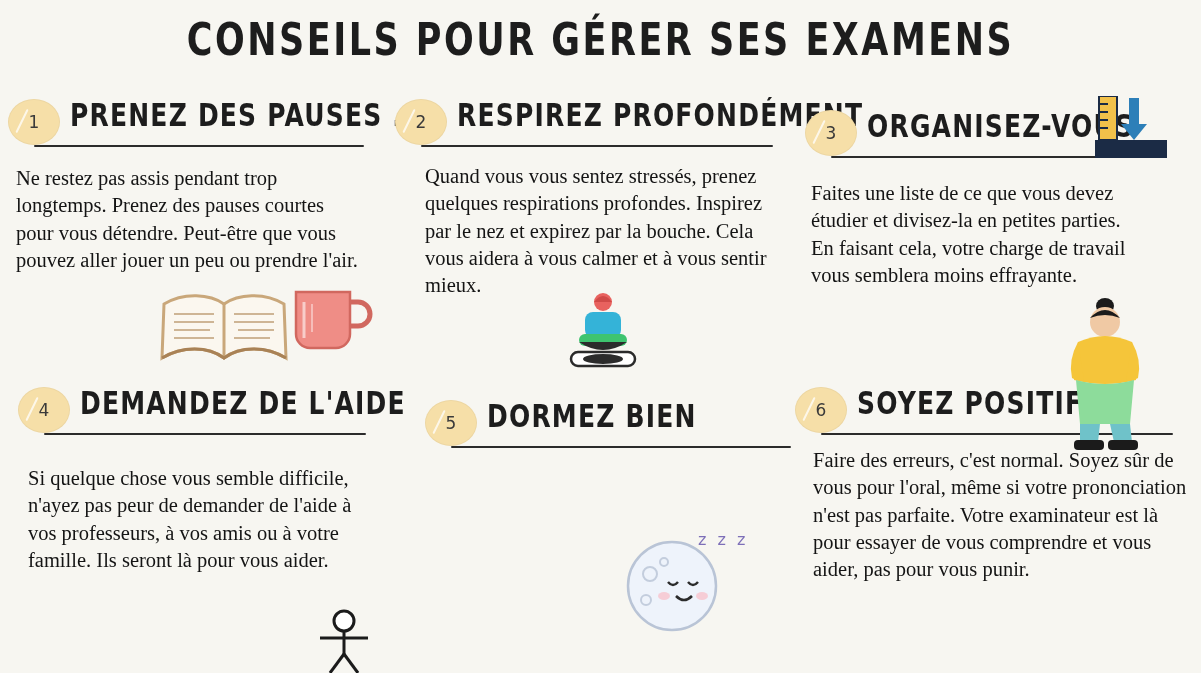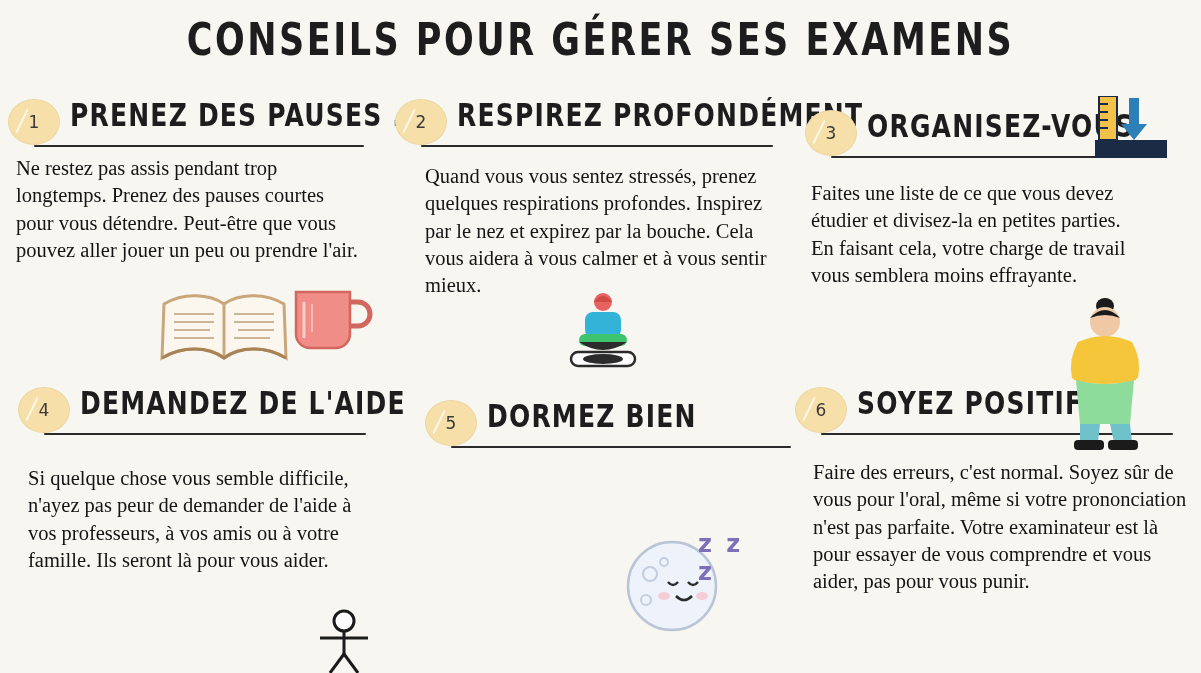--- a/index.html
+++ b/index.html
@@ -110,26 +110,26 @@
   #tip-5 { left: 425px; top: 398px; width: 360px; }
   #tip-6 { left: 795px; top: 385px; width: 390px; }
 
   #tip-1 .tip-rule { width: 330px; }
   #tip-2 .tip-rule { width: 352px; }
   #tip-3 .tip-rule { width: 300px; }
   #tip-4 .tip-rule { width: 322px; }
   #tip-5 .tip-rule { width: 340px; }
   #tip-6 .tip-rule { width: 352px; }
 
-  #tip-1 .tip-body { width: 348px; margin-left: 8px; }
+  #tip-1 .tip-body { width: 348px; margin-left: 8px; margin-top: 10px; }
   #tip-2 .tip-body { width: 368px; margin-left: 30px; margin-top: 8px; }
   #tip-3 .tip-body { width: 330px; margin-left: 6px; margin-top: 14px; }
   #tip-4 .tip-body { width: 330px; margin-left: 10px; margin-top: 22px; }
   #tip-5 .tip-body { width: 330px; margin-left: 20px; margin-top: 20px; }
-  #tip-6 .tip-body { width: 380px; margin-left: 18px; margin-top: 16px; }
+  #tip-6 .tip-body { width: 380px; margin-left: 18px; margin-top: 4px; }
 
   
   .illus { position: absolute; }
 
   
   #illus-book { left: 160px; top: 288px; width: 130px; height: 80px; }
   #illus-mug  { left: 288px; top: 282px; width: 86px;  height: 78px; }
 
   
   #illus-breathe { left: 555px; top: 290px; width: 96px; height: 90px; }
@@ -144,24 +144,24 @@
   #illus-moon { left: 620px; top: 528px; width: 140px; height: 110px; }
 
   
   #illus-person { left: 1050px; top: 292px; width: 110px; height: 162px; }
 
   .zzz {
     position: absolute;
     left: 78px;
     top: 2px;
     font-family: "DejaVu Sans", sans-serif;
-    font-size: 24px;
+    font-size: 16px;
     color: #7d6fb8;
     letter-spacing: 3px;
-    font-weight: bold;
+    font-weight: normal;
   }
 </style>
 </head>
 <body>
 
 <div class="poster">
 
   <div class="title">CONSEILS POUR GÉRER SES EXAMENS</div>
 
   <div class="tip" id="tip-1">

